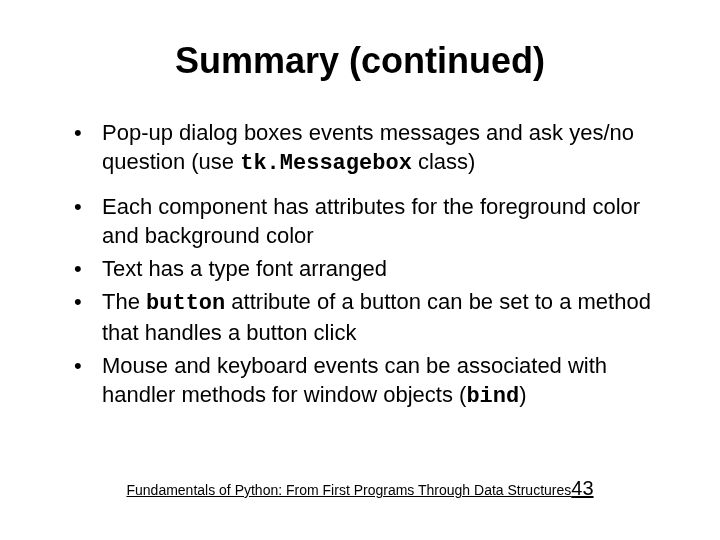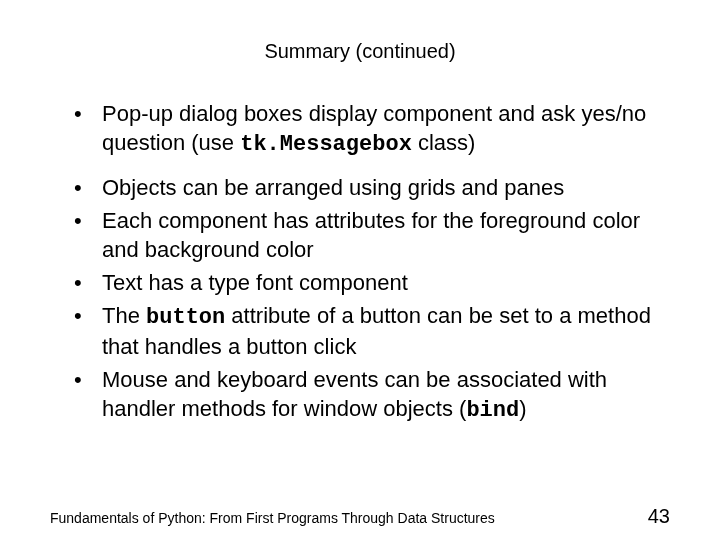--- a/index.html
+++ b/index.html
@@ -14,24 +14,24 @@
     box-sizing: border-box;
   }
   .slide {
     width: 720px;
     height: 540px;
     padding: 40px 50px 0 50px;
     box-sizing: border-box;
     position: relative;
   }
   .title {
-    font-size: 20px;
+    font-size: 36px;
     text-align: center;
     margin: 0 0 36px 0;
-    font-weight: normal;
+    font-weight: bold;
   }
   ul.bullets {
     list-style: none;
     padding: 0 0 0 24px;
     margin: 0;
     font-size: 22px;
     line-height: 1.32;
   }
   ul.bullets li {
     position: relative;
@@ -49,48 +49,46 @@
     margin-bottom: 14px;
   }
   .code {
     font-family: Liberation Mono, monospace;
     font-weight: bold;
   }
   .footer {
     position: absolute;
     left: 50px;
     right: 50px;
-    bottom: 12px;
+    bottom: 40px;
     font-size: 14px;
     display: flex;
-    justify-content: space-between;
+    justify-content: center;
     align-items: baseline;
+    text-decoration: underline;
   }
   .footer .pg {
     font-size: 20px;
   }
 </style>
 </head>
 <body>
 
 <div class="slide">
   <h1 class="title">Summary (continued)</h1>
 
   <ul class="bullets">
     <li class="gap">
-      <span>Pop-up dialog boxes display component and ask yes/no question (use </span><span class="code">tk.Messagebox</span><span> class)</span>
-    </li>
-    <li>
-      <span>Objects can be arranged using grids and panes</span>
+      <span>Pop-up dialog boxes events messages and ask yes/no question (use </span><span class="code">tk.Messagebox</span><span> class)</span>
     </li>
     <li>
       <span>Each component has attributes for the foreground color and background color</span>
     </li>
     <li>
-      <span>Text has a type font component</span>
+      <span>Text has a type font arranged</span>
     </li>
     <li>
       <span>The </span><span class="code">button</span><span> attribute of a button can be set to a method that handles a button click</span>
     </li>
     <li>
       <span>Mouse and keyboard events can be associated with handler methods for window objects (</span><span class="code">bind</span><span>)</span>
     </li>
   </ul>
 
   <div class="footer">

